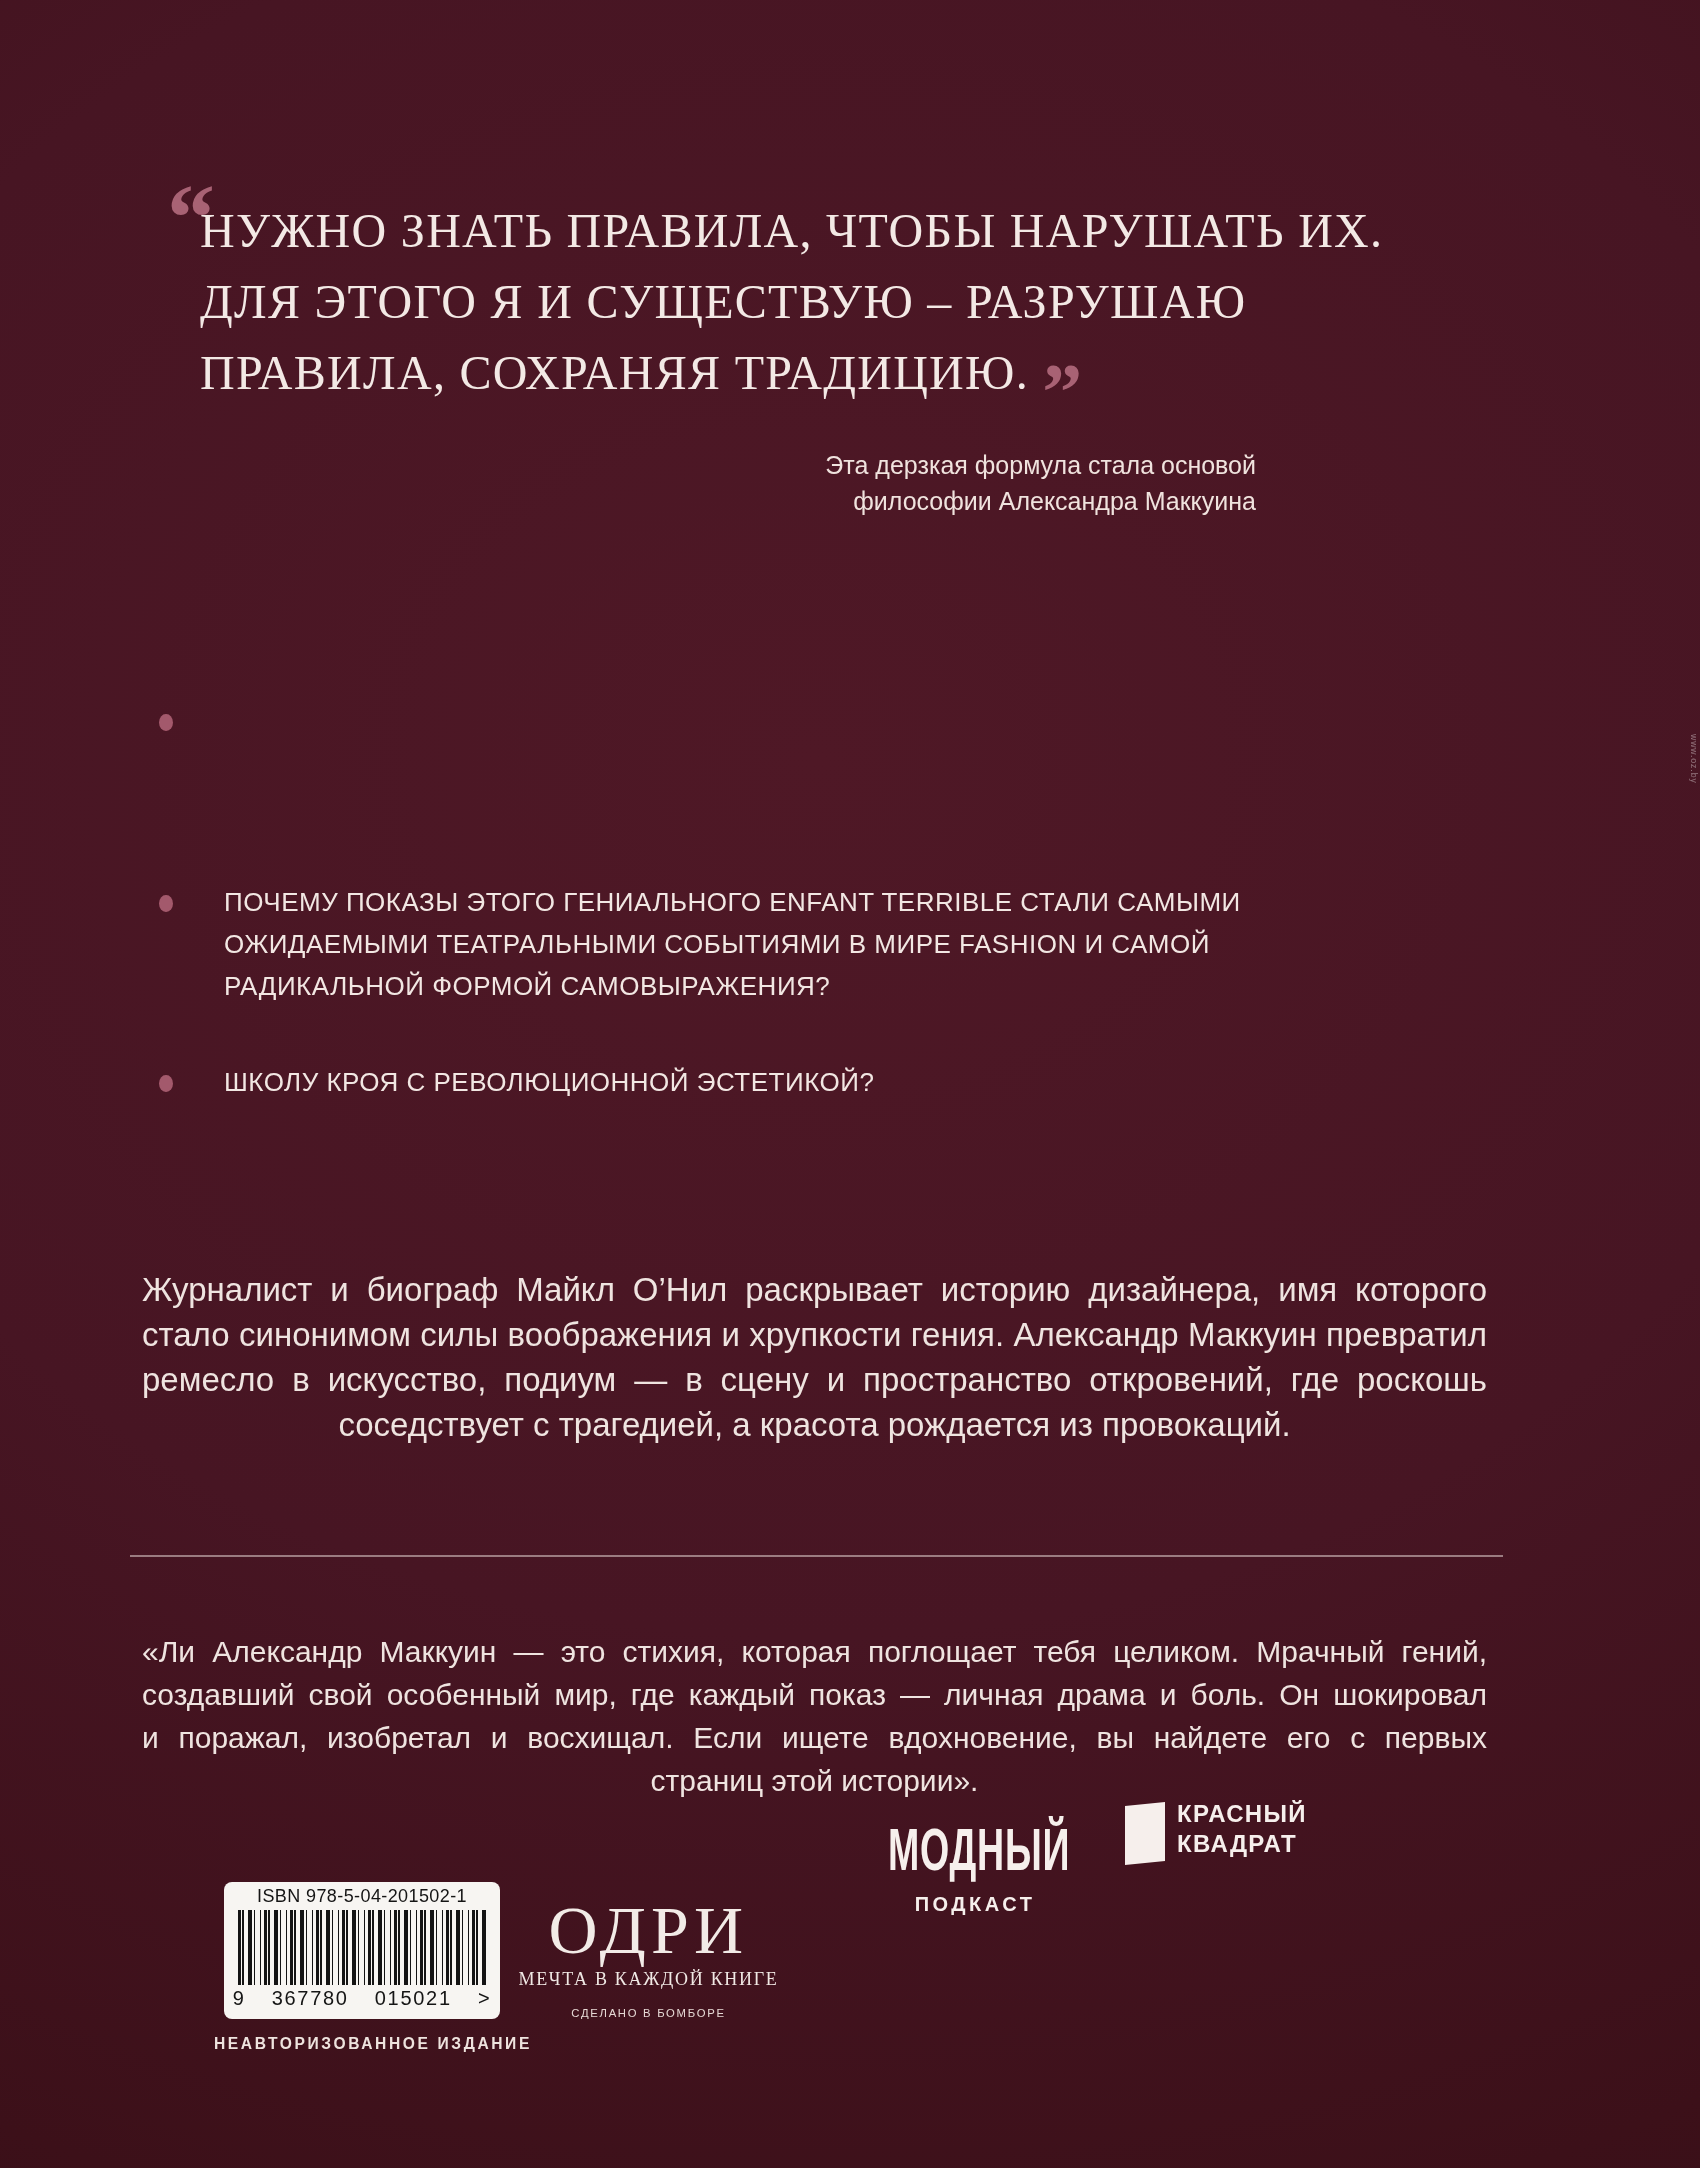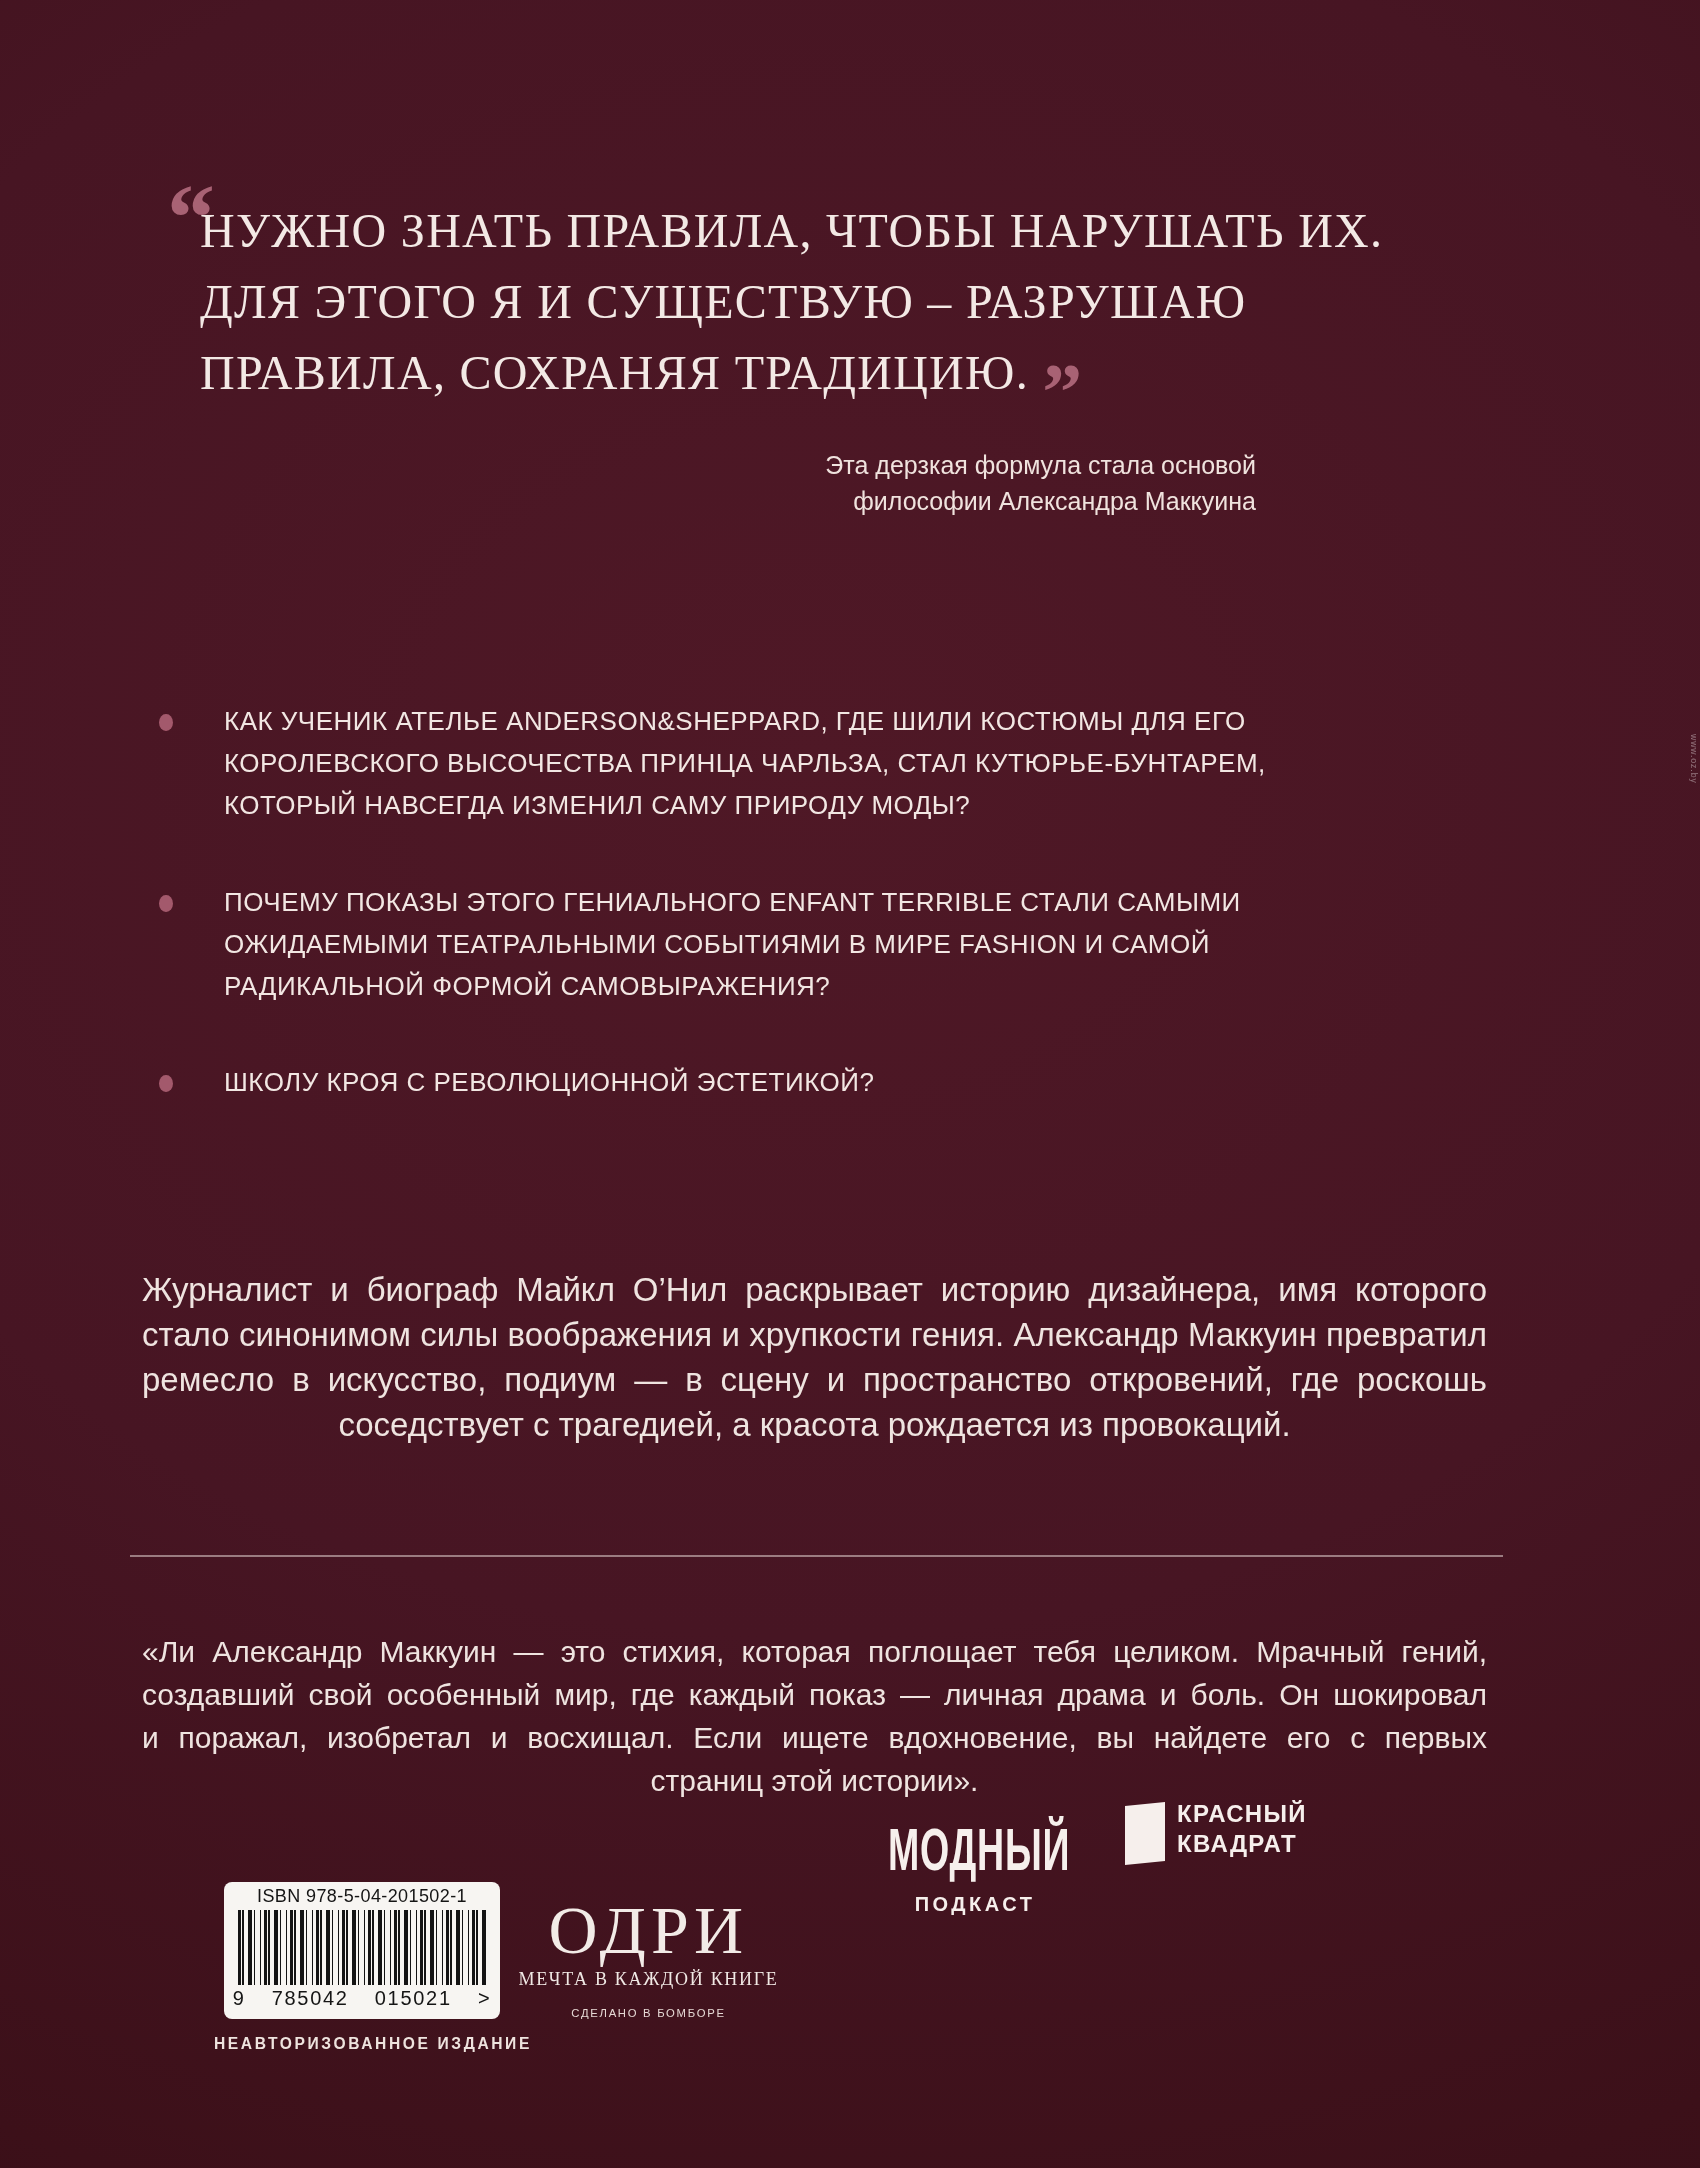--- a/index.html
+++ b/index.html
@@ -139,25 +139,20 @@
       <span class="quote-mark-close">”</span>
     </div>
   </div>
 
   <div class="attribution">
     <div>Эта дерзкая формула стала основой</div>
     <div>философии Александра Маккуина</div>
   </div>
 
   <span class="bullet-dot" style="top:714px"></span>
-  <div class="bullet-text" style="top:700px">
-    <div>КАК УЧЕНИК АТЕЛЬЕ ANDERSON&amp;SHEPPARD, ГДЕ ШИЛИ КОСТЮМЫ ДЛЯ ЕГО</div>
-    <div>КОРОЛЕВСКОГО ВЫСОЧЕСТВА ПРИНЦА ЧАРЛЬЗА, СТАЛ КУТЮРЬЕ-БУНТАРЕМ,</div>
-    <div>КОТОРЫЙ НАВСЕГДА ИЗМЕНИЛ САМУ ПРИРОДУ МОДЫ?</div>
-  </div>
 
   <span class="bullet-dot" style="top:895px"></span>
   <div class="bullet-text" style="top:881px">
     <div>ПОЧЕМУ ПОКАЗЫ ЭТОГО ГЕНИАЛЬНОГО ENFANT TERRIBLE СТАЛИ САМЫМИ</div>
     <div>ОЖИДАЕМЫМИ ТЕАТРАЛЬНЫМИ СОБЫТИЯМИ В МИРЕ FASHION И САМОЙ</div>
     <div>РАДИКАЛЬНОЙ ФОРМОЙ САМОВЫРАЖЕНИЯ?</div>
   </div>
 
   <span class="bullet-dot" style="top:1075px"></span>
   <div class="bullet-text" style="top:1061px">
@@ -191,21 +186,21 @@
       <div>КРАСНЫЙ</div>
       <div>КВАДРАТ</div>
     </div>
   </div>
 
   <div class="barcode">
     <div class="isbn">ISBN 978-5-04-201502-1</div>
     <div class="bars"></div>
     <div class="digits">
       <span>9</span>
-      <span>785042</span>
+      <span>367780</span>
       <span>015021</span>
       <span>&gt;</span>
     </div>
   </div>
 
   <div class="edition-note">НЕАВТОРИЗОВАННОЕ ИЗДАНИЕ</div>
 
   <div class="publisher">
     <div class="p-name">ОДРИ</div>
     <div class="p-tagline">МЕЧТА В КАЖДОЙ КНИГЕ</div>

